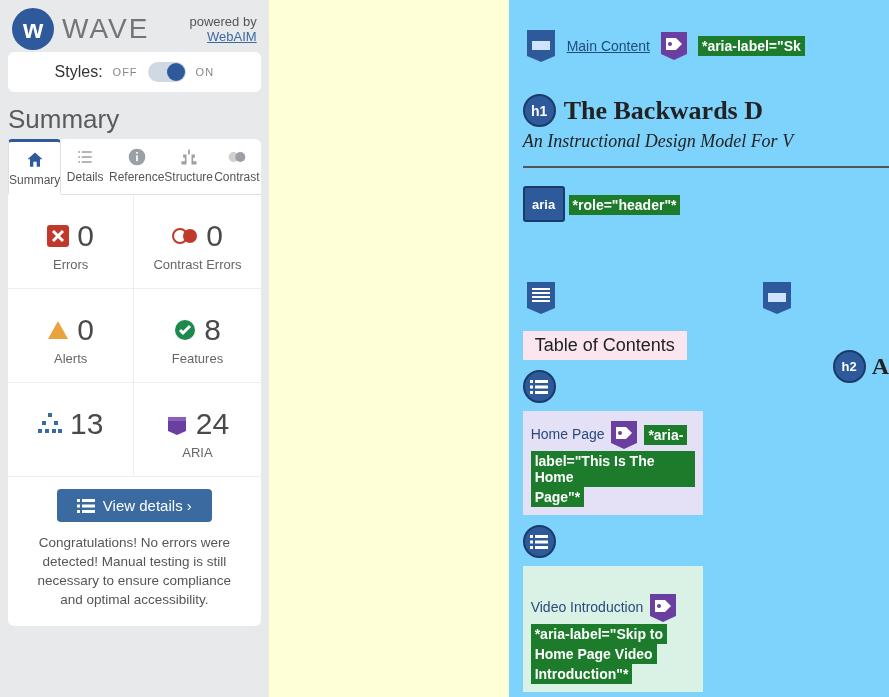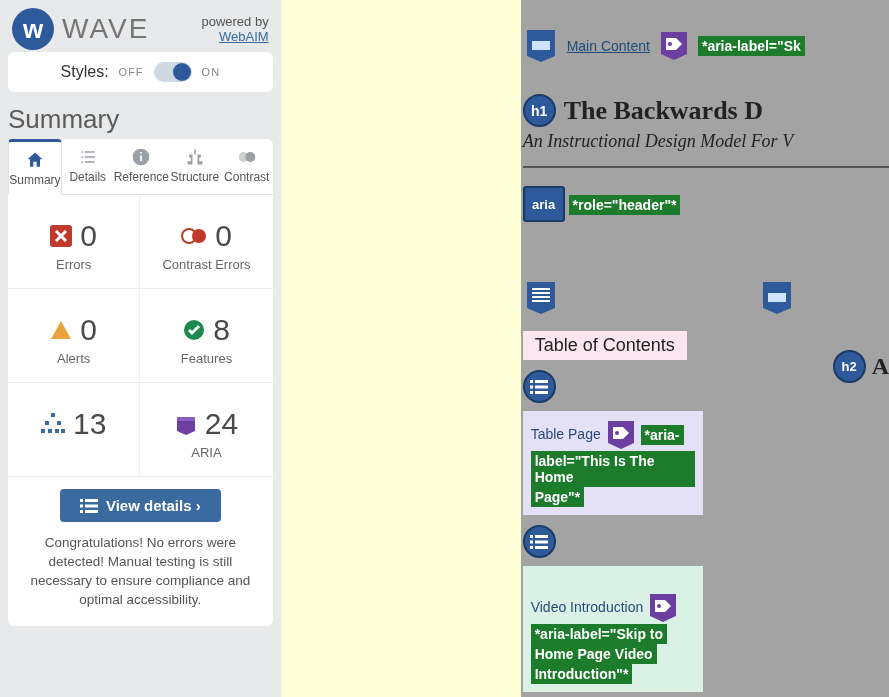--- a/index.html
+++ b/index.html
@@ -22,25 +22,25 @@
 .tabs { display: flex; border-bottom: 1px solid #e0e0e0; }
 .tab { flex: 1; text-align: center; padding: 8px 0 6px 0; font-size: 12px; color: #555; cursor: pointer; display: flex; flex-direction: column; align-items: center; gap: 3px; border-bottom: 2px solid transparent; }
 .tab.active { border-top: 3px solid #2e5a9c; border-left: 1px solid #e0e0e0; border-right: 1px solid #e0e0e0; border-bottom: 2px solid #fff; border-radius: 4px 4px 0 0; margin-bottom: -1px; background: #fff; }
 .tab svg, .tab .icon-glyph { width: 20px; height: 20px; display: block; }
 .grid { display: grid; grid-template-columns: 1fr 1fr; }
 .cell { padding: 24px 10px 16px 10px; text-align: center; border-right: 1px solid #eee; border-bottom: 1px solid #eee; }
 .cell:nth-child(2n) { border-right: none; }
 .big-row { display: flex; align-items: center; justify-content: center; gap: 8px; }
 .big { font-size: 30px; color: #4a4a4a; font-weight: 300; }
 .small { font-size: 13px; color: #666; margin-top: 4px; }
-.btn { background: #3b6aa0; color: #fff; border: none; border-radius: 4px; padding: 8px 20px; font-size: 15px; cursor: pointer; display: inline-flex; align-items: center; gap: 8px; margin: 12px auto 8px auto; font-weight: bold; }
+.btn { background: #3b6aa0; color: #fff; border: none; border-radius: 4px; padding: 8px 20px; font-size: 15px; cursor: pointer; display: inline-flex; align-items: center; gap: 8px; margin: 12px auto 8px auto; }
 .congrats { text-align: center; font-size: 13.5px; color: #555; padding: 4px 18px 16px 18px; line-height: 1.4; }
 .content { flex: 1; display: flex; }
 .yellow-strip { width: 240px; background: #feffd6; }
-.page { flex: 1; background: #a3a3a3; padding: 28px 0 0 2px; position: relative; overflow: hidden; }
+.page { flex: 1; background: #7dd3fc; padding: 28px 0 0 14px; position: relative; overflow: hidden; }
 .shield { width: 36px; height: 36px; display: inline-flex; align-items: center; justify-content: center; vertical-align: middle; }
 .green-tag { background: #1c7c2c; color: #fff; font-size: 14px; padding: 2px 4px; font-weight: bold; display: inline-block; vertical-align: middle; }
 .link-u { color: #1e4d7a; text-decoration: underline; font-size: 14px; }
 .h1row { display: flex; align-items: center; gap: 8px; margin-top: 30px; }
 .h1circle { width: 33px; height: 33px; border-radius: 50%; background: #2e5a9c; color: #fff; display: flex; align-items: center; justify-content: center; font-size: 14px; font-weight: bold; border: 2px solid #1a3b66; }
 .page-h1 { font-size: 26px; font-weight: bold; color: #222; font-family: Georgia, serif; }
 .page-sub { font-style: italic; font-size: 18px; color: #222; margin-top: 4px; font-family: Georgia, serif; }
 .hr { border: none; border-top: 2px solid #555; margin: 14px 0 18px 0; }
 .aria-box { display: inline-flex; align-items: center; justify-content: center; width: 42px; height: 36px; background: #2e5a9c; color: #fff; font-size: 13px; font-weight: bold; border-radius: 3px; border: 2px solid #1a3b66; }
 .pink-h { background: #fbe5ef; font-size: 18px; color: #222; padding: 4px 12px; display: inline-block; margin-top: 15px; }
@@ -244,21 +244,21 @@
     <div style="display:flex; gap:130px; align-items:flex-start;">
       <div>
         <div class="pink-h">Table of Contents</div>
         <div class="list-icon">
           <svg width="18" height="14">
               <path fill="#fff" d="M0 0h3v3H0zM5 0h13v3H5zM0 5.5h3v3H0zM5 5.5h13v3H5zM0 11h3v3H0zM5 11h13v3H5z"></path>
             </svg>
         </div>
 
         <div class="purple-box">
-          <a href="#" class="link-u" style="text-decoration:none;color:#2b4a7a">Table Page</a>
+          <a href="#" class="link-u" style="text-decoration:none;color:#2b4a7a">Home Page</a>
           <span class="tag-shield">
             <svg viewBox="0 0 32 32">
                 <path fill="#6b3fa0" d="M3 2h26v22l-13 6-13-6z"></path>
                 <path fill="#fff" d="M8 8h10l6 6-6 6H8z"></path>
                 <circle cx="12" cy="14" r="2" fill="#6b3fa0"></circle>
               </svg>
           </span>
           <span class="green-tag">*aria-</span><br>
           <span class="green-tag">label="This Is The Home</span><br>
           <span class="green-tag">Page"*</span>

